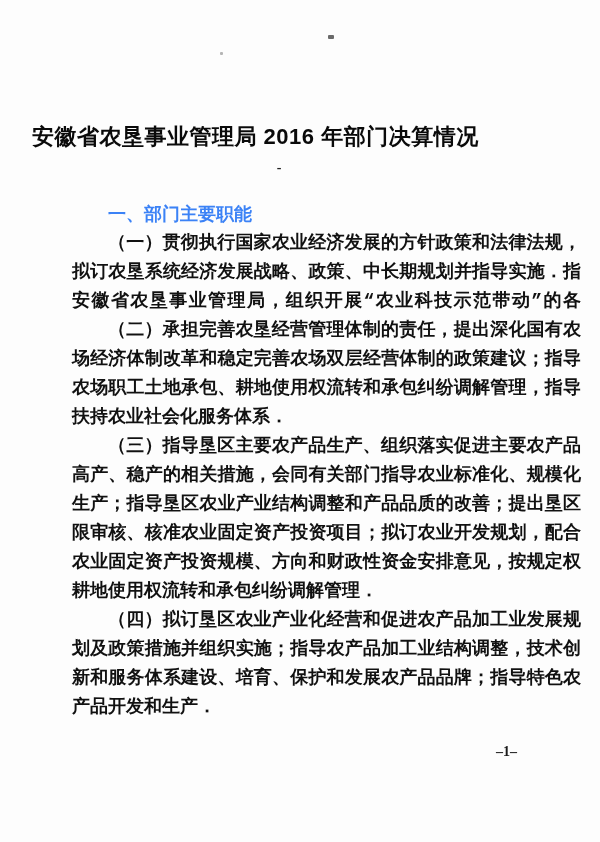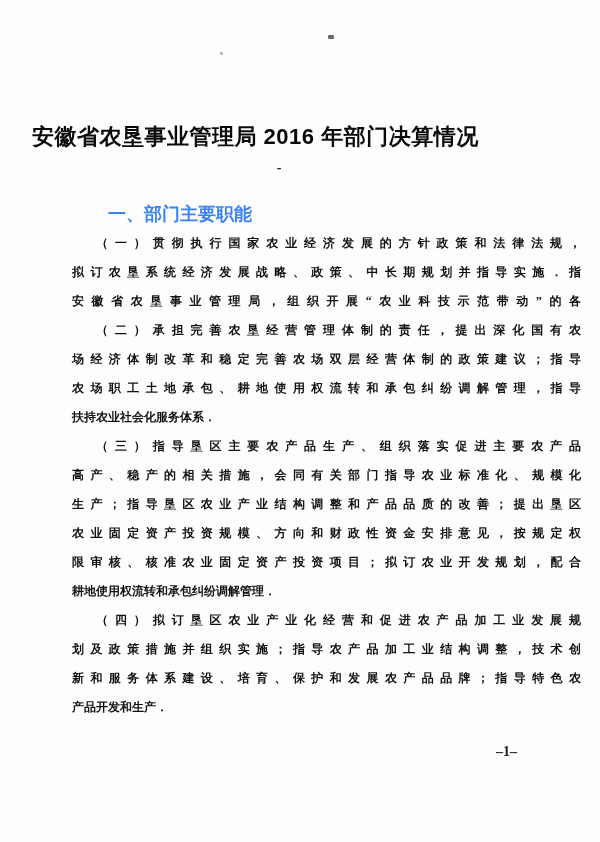--- a/index.html
+++ b/index.html
@@ -40,27 +40,28 @@
     font-size: 14px;
     color: #222;
   }
   .body-text {
     position: absolute;
     left: 72px;
     top: 200px;
     width: 509px;
   }
   .line {
-    font-size: 12px;
+    font-size: 18px;
     line-height: 29px;
     font-weight: 700;
     color: #111;
     text-align: justify;
     text-align-last: justify;
     white-space: normal;
+    font-family: Liberation Mono, monospace;
   }
   .line.first { text-indent: 2em; }
   .line.last { text-align-last: left; }
   .heading {
     font-family: "Liberation Sans", sans-serif;
     font-size: 18px;
     line-height: 29px;
     font-weight: 800;
     text-indent: 2em;
     text-align: left;
@@ -98,22 +99,22 @@
         <div class="line first">（一）贯彻执行国家农业经济发展的方针政策和法律法规，</div>
         <div class="line">拟订农垦系统经济发展战略、政策、中长期规划并指导实施．指</div>
         <div class="line">安徽省农垦事业管理局，组织开展“农业科技示范带动”的各</div>
         <div class="line first">（二）承担完善农垦经营管理体制的责任，提出深化国有农</div>
         <div class="line">场经济体制改革和稳定完善农场双层经营体制的政策建议；指导</div>
         <div class="line">农场职工土地承包、耕地使用权流转和承包纠纷调解管理，指导</div>
         <div class="line last">扶持农业社会化服务体系．</div>
         <div class="line first">（三）指导垦区主要农产品生产、组织落实促进主要农产品</div>
         <div class="line">高产、稳产的相关措施，会同有关部门指导农业标准化、规模化</div>
         <div class="line">生产；指导垦区农业产业结构调整和产品品质的改善；提出垦区</div>
+        <div class="line">限审核、核准农业固定资产投资项目；拟订农业开发规划，配合</div>
         <div class="line">农业固定资产投资规模、方向和财政性资金安排意见，按规定权</div>
-        <div class="line">限审核、核准农业固定资产投资项目；拟订农业开发规划，配合</div>
         <div class="line last">耕地使用权流转和承包纠纷调解管理．</div>
         <div class="line first">（四）拟订垦区农业产业化经营和促进农产品加工业发展规</div>
         <div class="line">划及政策措施并组织实施；指导农产品加工业结构调整，技术创</div>
         <div class="line">新和服务体系建设、培育、保护和发展农产品品牌；指导特色农</div>
         <div class="line last">产品开发和生产．</div>
       </div>
   </div>
 
   <div class="page-number">–1–</div>
 

